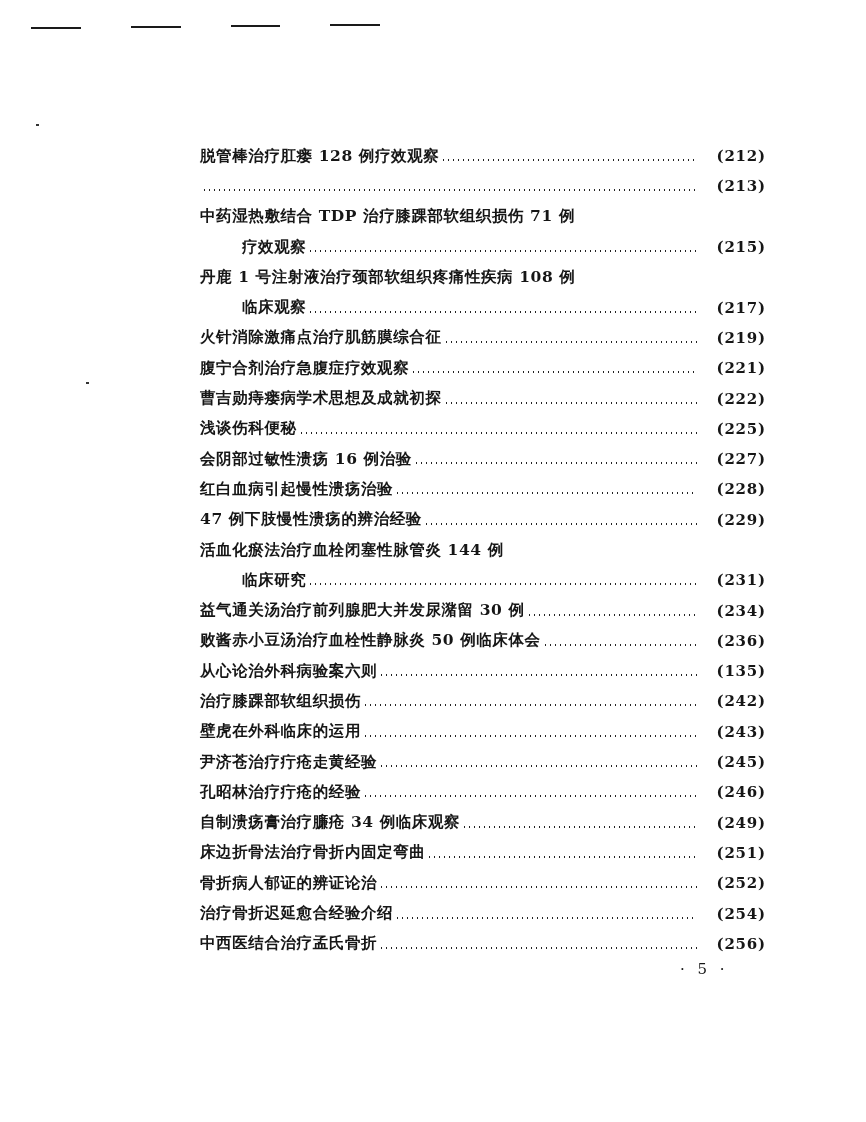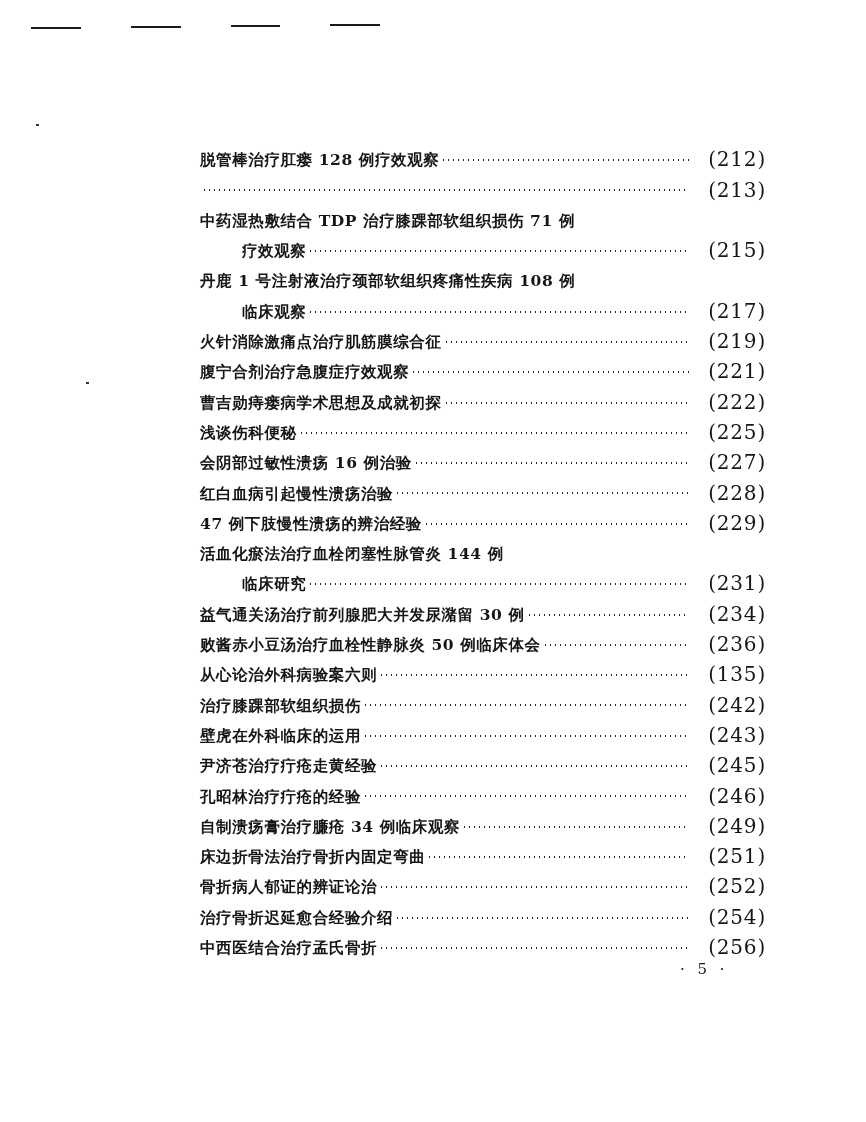--- a/index.html
+++ b/index.html
@@ -29,21 +29,21 @@
     .toc {
       position: absolute;
       left: 200px;
       top: 141px;
       width: 566px;
     }
     .toc-row {
       position: relative;
       height: 30.3px;
       display: flex;
-      align-items: flex-end;
+      align-items: center;
       font-size: 15.5px;
       font-weight: bold;
       letter-spacing: 0.6px;
       white-space: nowrap;
     }
     .toc-row.indent {
       padding-left: 42px;
     }
     .toc-title {
       flex: 0 0 auto;
@@ -55,22 +55,22 @@
       height: 4px;
       align-self: center;
       margin-top: 8px;
       background-image: radial-gradient(circle, #222 0.9px, transparent 1.1px);
       background-size: 5px 4px;
       background-repeat: repeat-x;
       background-position: left center;
     }
     .toc-page {
       flex: 0 0 auto;
-      font-weight: normal;
-      font-size: 20px;
+      font-weight: bold;
+      font-size: 15px;
       letter-spacing: 0.8px;
       margin-left: 13px;
     }
     .page-number {
       position: absolute;
       left: 680px;
       top: 960px;
       font-size: 15px;
       letter-spacing: 4px;
       font-family: "DejaVu Serif", serif;

